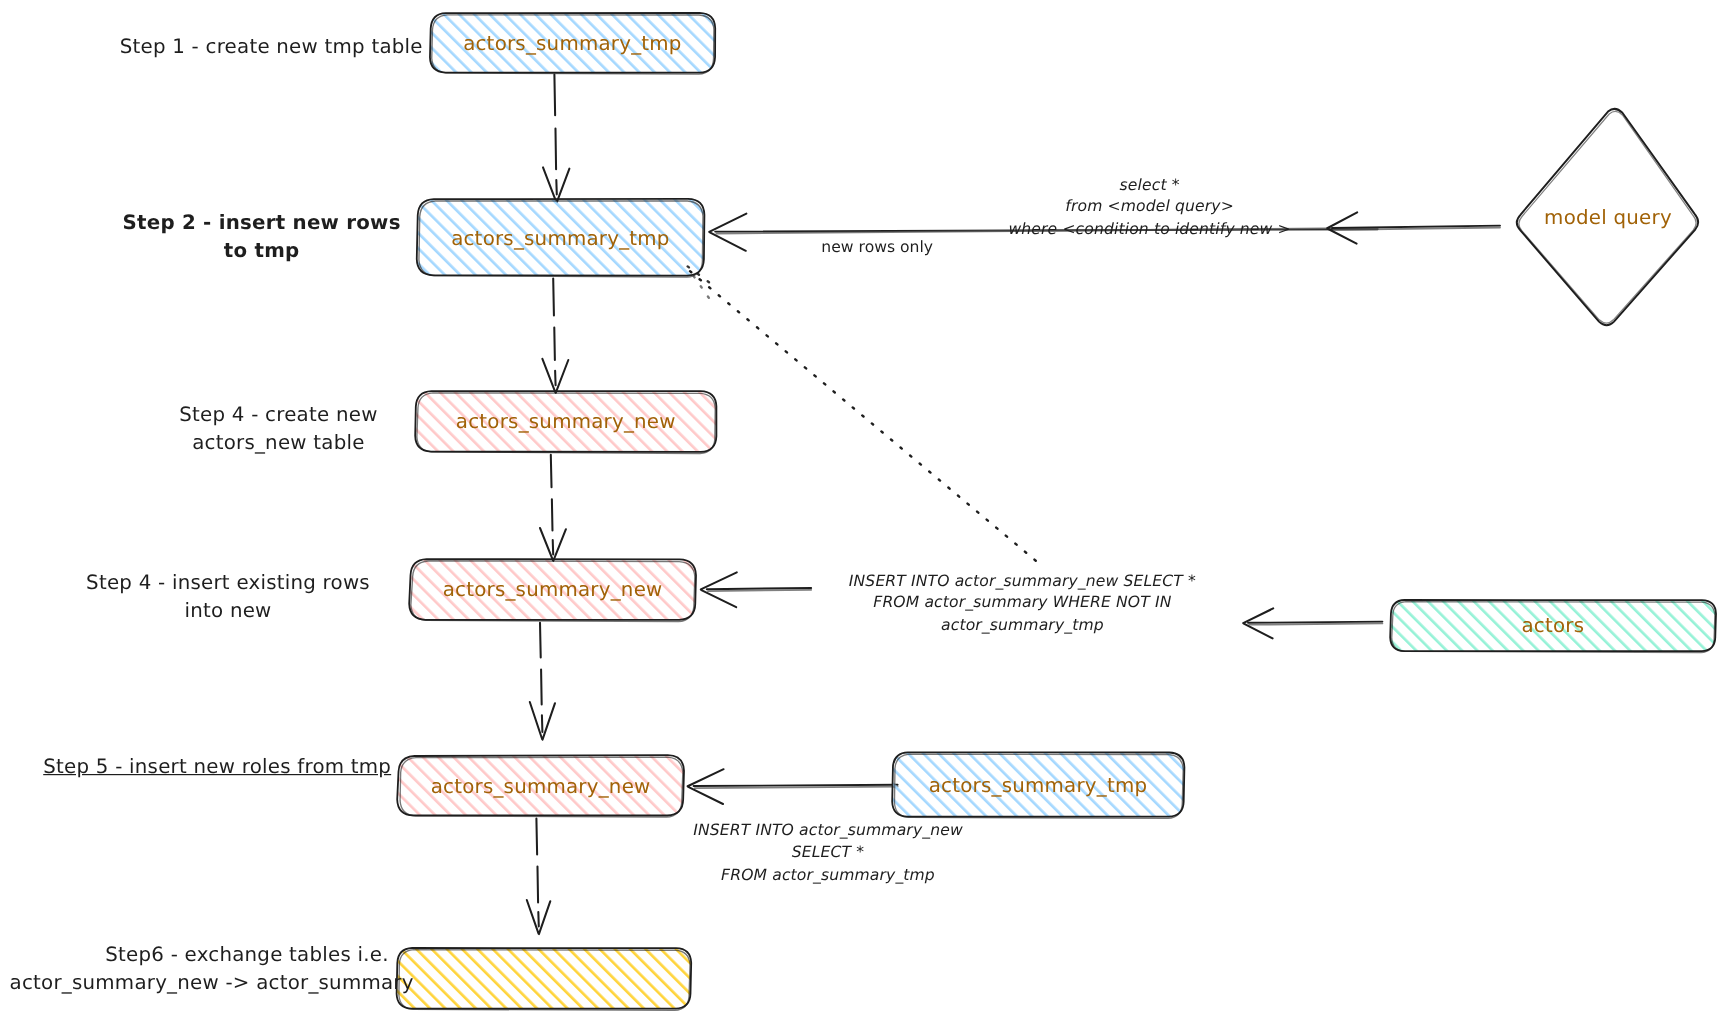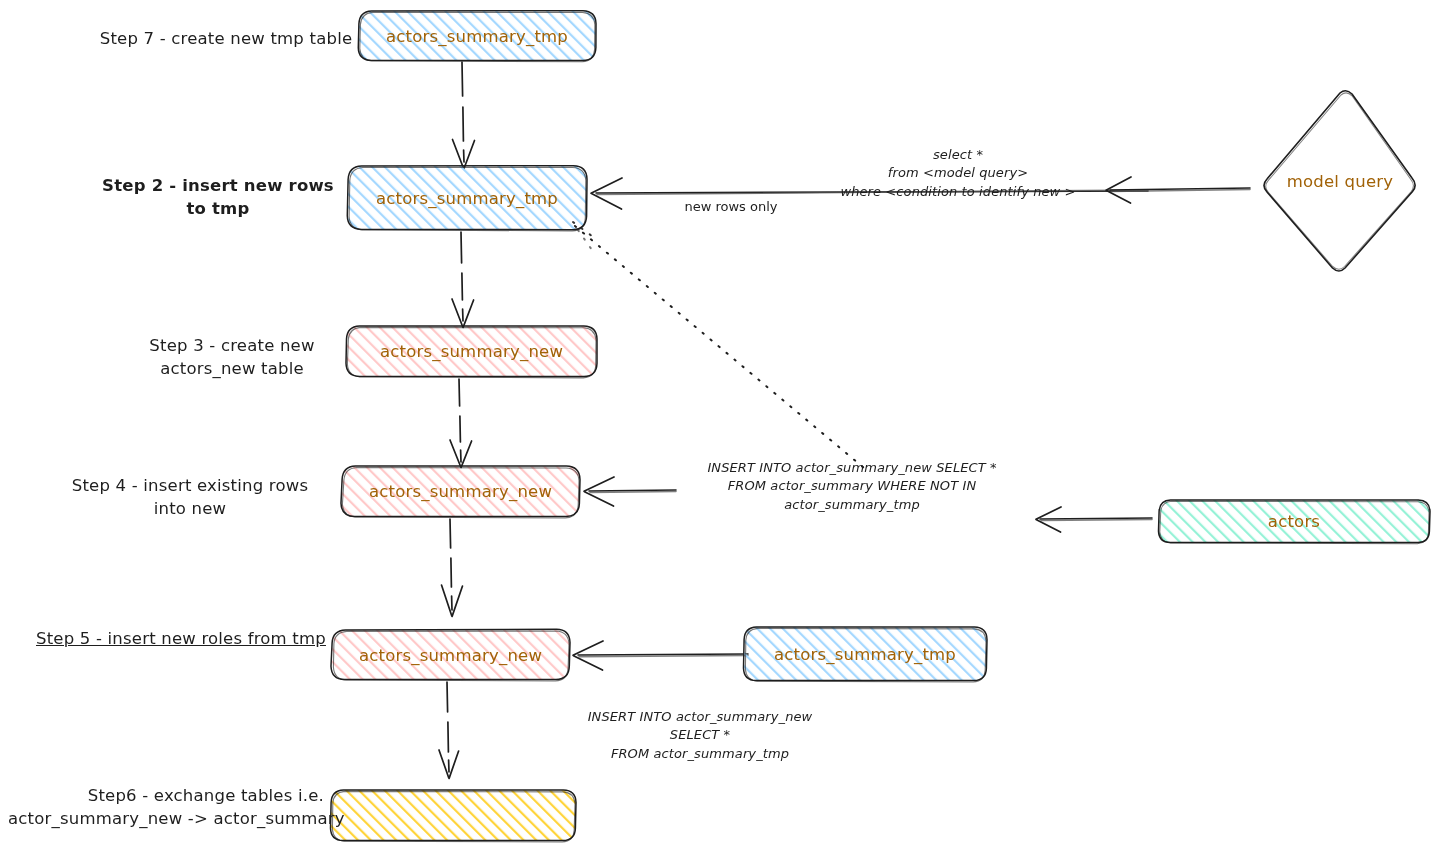--- a/index.html
+++ b/index.html
@@ -184,24 +184,24 @@
     <path d="M439,750 L448.8,778 M458.6,751 L449.1,778.4" stroke="#1e1e1e" stroke-width="1.7" fill="none" stroke-linecap="round"></path>
   </g>
 
   <g>
     <path d="M343,790 q-12,0 -12,12.5 L330.5,828 q0,12 12.5,12.4 L563,840.5 q12,0 12.3,-12.3 L576,802.5 q0,-12 -12.4,-12.3 Z" fill="url(#hatch-yellow)" stroke="none"></path>
     <path d="M343.5,790 q-11.9,0.5 -12.4,12.5 L330.5,828.2 q0.4,12 12.6,12.4 L563,840.6 q12,-0.5 12.4,-12.4 L576,802.4 q-0.4,-12 -12.6,-12.3 Z" fill="none" stroke="#1e1e1e" stroke-width="1.5" stroke-linecap="round"></path>
     <path d="M344.7,791.4 q-11.2,0.9 -11.9,11.9 L332.4,829.2 q0.8,11.2 12,11.9 L562.3,842 q11.3,-0.8 11.9,-11.9 L575,803.6 q-0.9,-11.1 -12,-11.7 Z" fill="none" stroke="#1e1e1e" stroke-width="1.1" stroke-linecap="round" opacity="0.6"></path>
   </g>
 </svg>
 
-<div class="lbl" style="left:92px; top:28px; width:268px;">Step 7 - create new tmp table</div>
+<div class="lbl" style="left:92px; top:28px; width:268px;">Step 1 - create new tmp table</div>
 <div class="lbl" style="left:98px; top:175px; width:240px;font-weight:bold;">Step 2 - insert new rows
 to tmp</div>
-<div class="lbl" style="left:122px; top:335px; width:220px;">Step 3 - create new
+<div class="lbl" style="left:122px; top:335px; width:220px;">Step 4 - create new
 actors_new table</div>
 <div class="lbl" style="left:62px; top:475px; width:256px;">Step 4 - insert existing rows
 into new</div>
 <div class="lbl" style="left:36px; top:628px; width:290px;text-decoration:underline;">Step 5 - insert new roles from tmp</div>
 <div class="lbl" style="left:8px; top:785px; width:316px;text-align:right;">Step6 - exchange tables i.e.
 actor_summary_new -&gt; actor_summary</div>
 
 <div class="node-text" style="left:358px; top:11px; width:238px; height:50px;">actors_summary_tmp</div>
 <div class="node-text" style="left:347px; top:166px; width:240px; height:64px;">actors_summary_tmp</div>
 <div class="node-text" style="left:346px; top:326px; width:251px; height:51px;">actors_summary_new</div>
@@ -209,18 +209,18 @@
 <div class="node-text" style="left:331px; top:630px; width:239px; height:50px;">actors_summary_new</div>
 <div class="node-text" style="left:330px; top:834px; width:292px; height:51px;">actors_summary</div>
 <div class="node-text" style="left:1265px; top:156px; width:150px; height:50px;">model query</div>
 <div class="node-text" style="left:1158px; top:500px; width:272px; height:43px;">actors</div>
 <div class="node-text" style="left:743px; top:627px; width:244px; height:54px;">actors_summary_tmp</div>
 
 <div class="edge-text" style="left:666px; top:198px; width:130px;">new rows only</div>
 <div class="edge-text mono-ish" style="left:810px; top:146px; width:296px;">select *
 from &lt;model query&gt;
 where &lt;condition to identify new &gt;</div>
-<div class="edge-text mono-ish" style="left:672px; top:459px; width:360px;">INSERT INTO actor_summary_new SELECT *
+<div class="edge-text mono-ish" style="left:672px; top:476px; width:360px;">INSERT INTO actor_summary_new SELECT *
 FROM actor_summary WHERE NOT IN
 actor_summary_tmp</div>
-<div class="edge-text mono-ish" style="left:540px; top:708px; width:300px;margin-left:10px;">INSERT INTO actor_summary_new
+<div class="edge-text mono-ish" style="left:540px; top:684px; width:300px;">INSERT INTO actor_summary_new
 SELECT *
 FROM actor_summary_tmp</div>
 
 </body></html>

